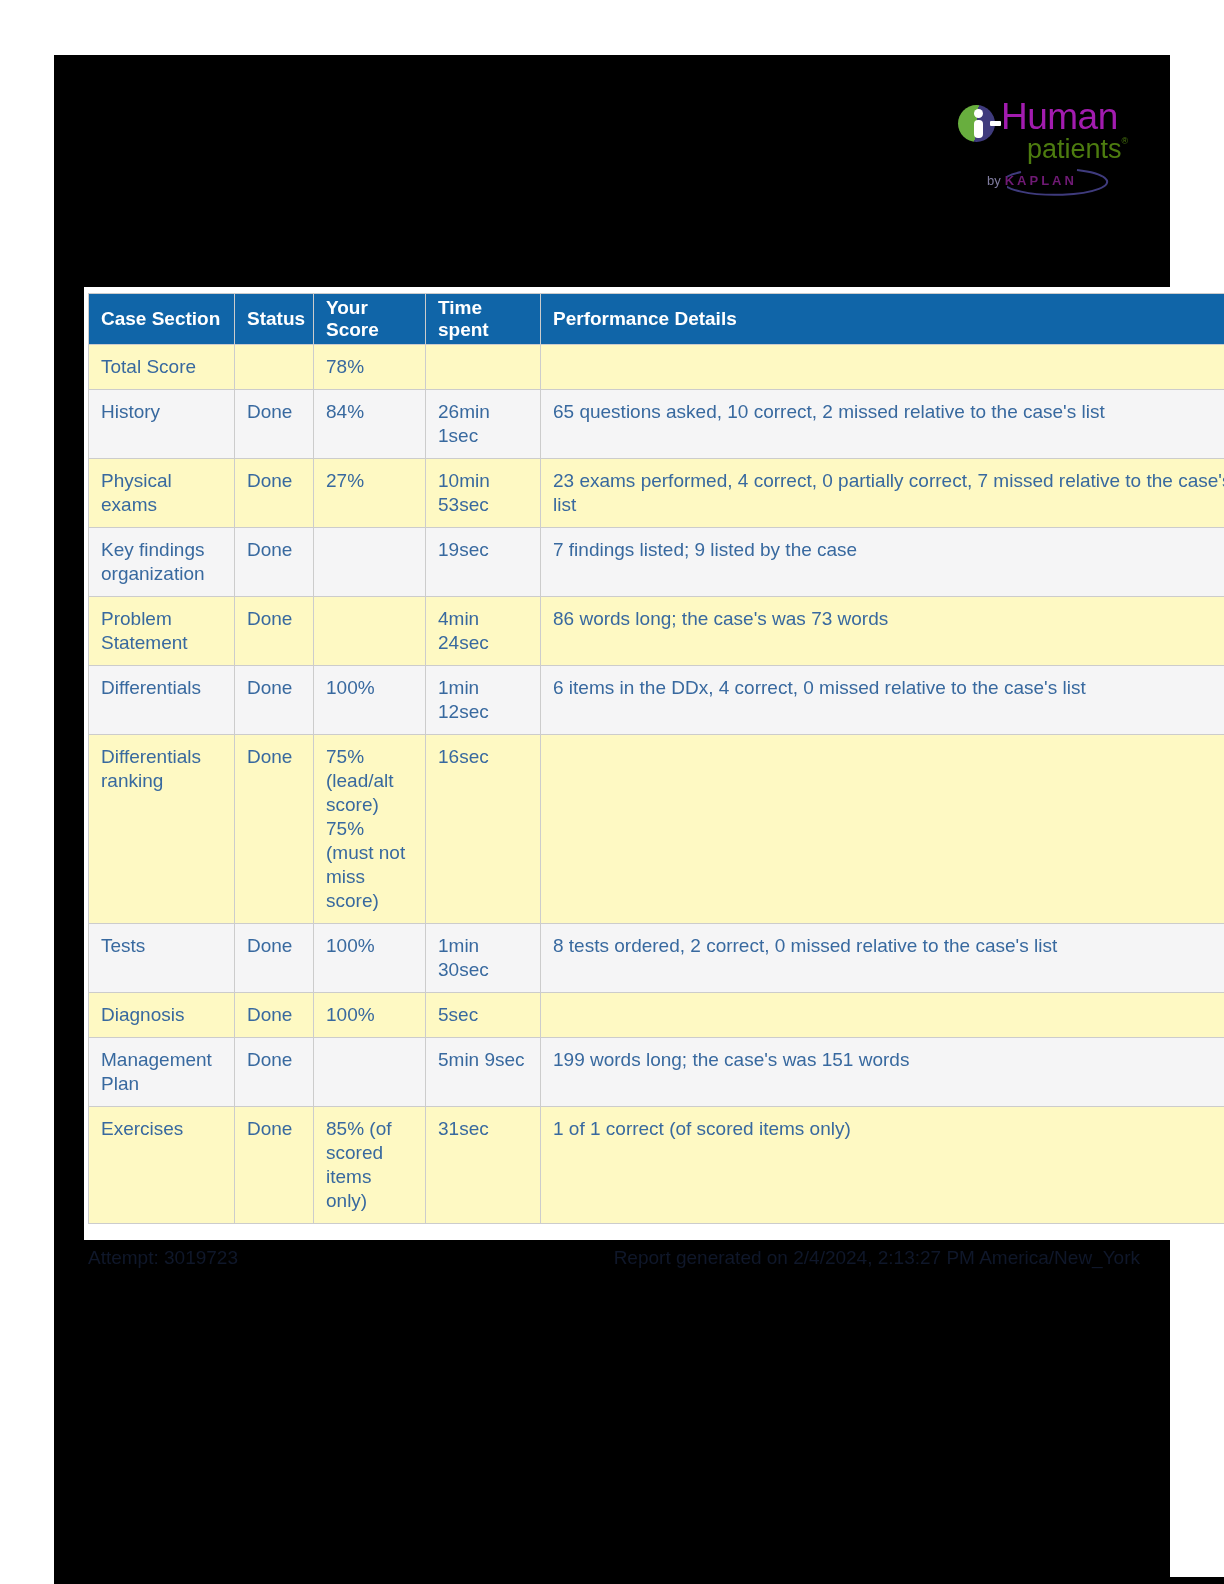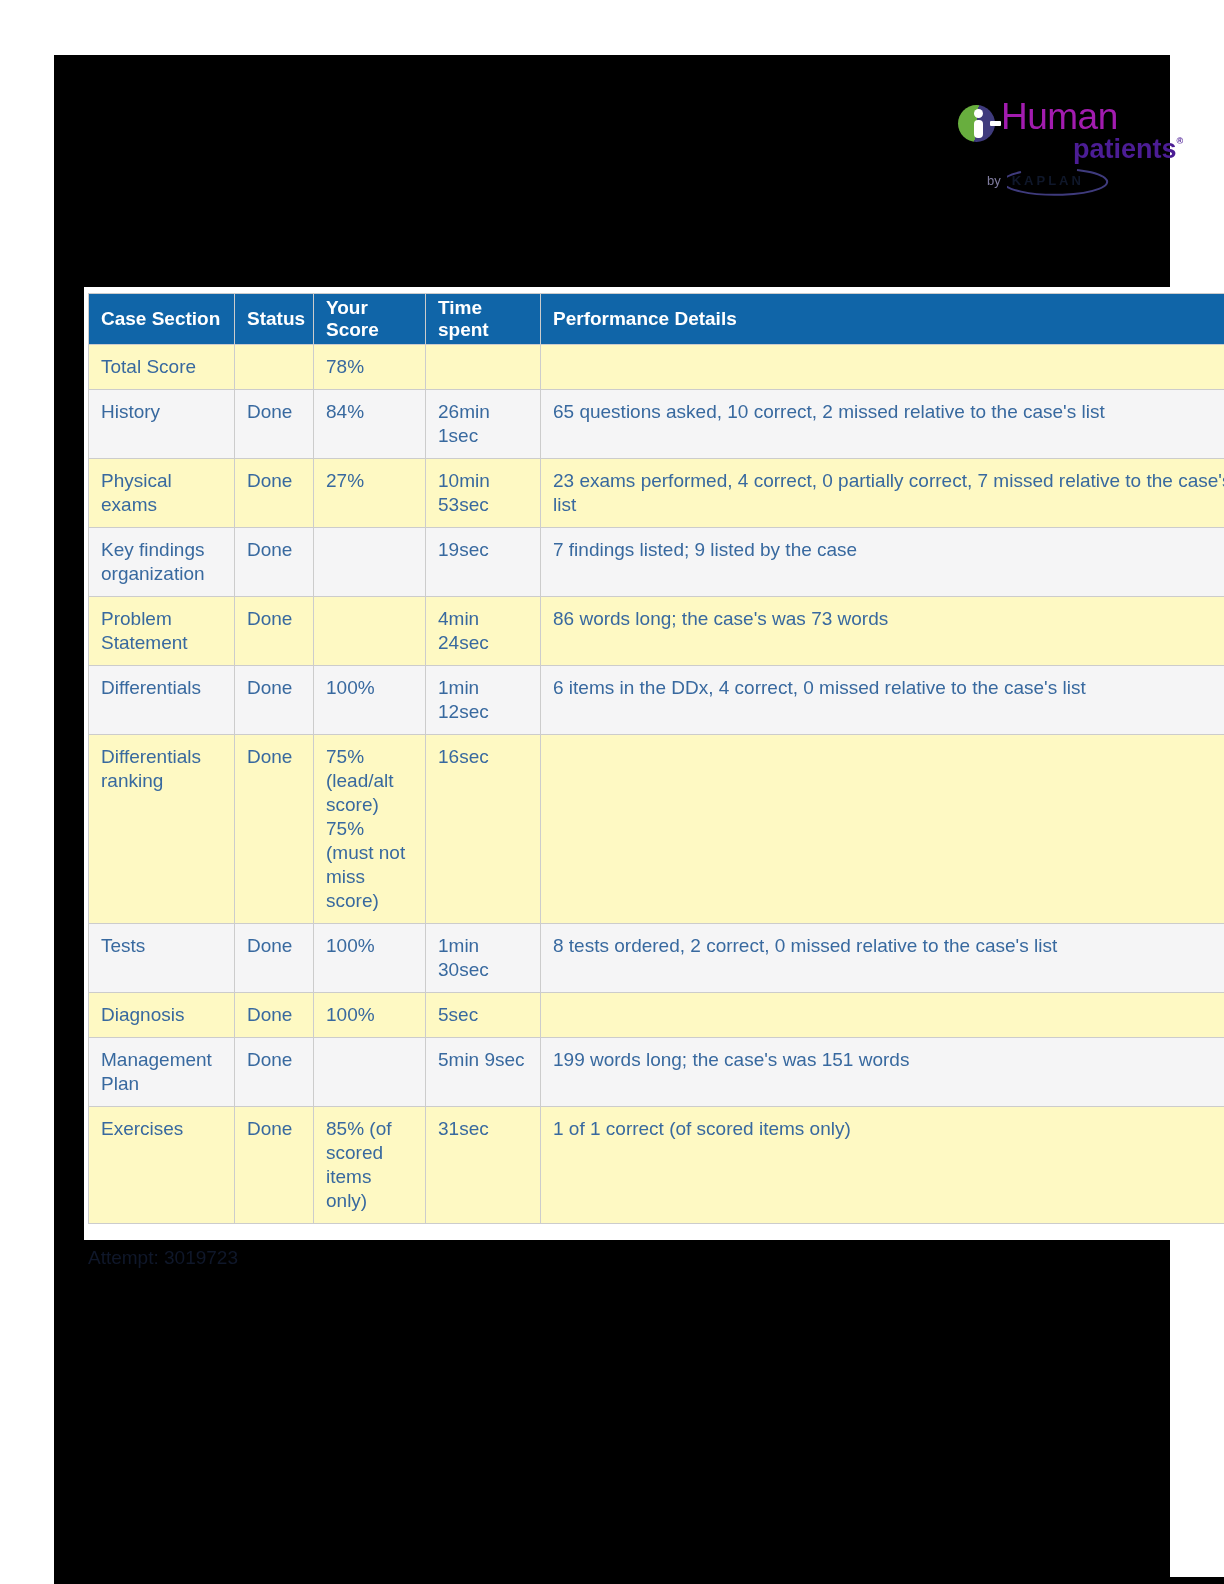--- a/index.html
+++ b/index.html
@@ -33,29 +33,29 @@
   }
   .logo-hyphen{
     position:absolute;left:50px;top:25px;width:11px;height:5px;background:#ffffff;border-radius:1px;
   }
   .logo-human{
     position:absolute;left:61px;top:0px;
     font-size:37px;font-weight:500;letter-spacing:-0.5px;color:#a21caf;
   }
   .logo-patients{
     position:absolute;left:87px;top:38px;
-    font-size:27px;font-weight:700;color:#4c1d95;margin-left:46px;
+    font-size:27px;font-weight:400;color:#4d7c0f;
   }
   .logo-reg{font-size:9px;vertical-align:14px;}
   .logo-byline{
     position:absolute;left:47px;top:77px;width:150px;height:26px;
     font-size:13px;color:#817da0;
   }
   .logo-kaplan{
-    font-size:13px;font-weight:bold;letter-spacing:3px;color:#0f172a;margin-left:11px;
+    font-size:13px;font-weight:bold;letter-spacing:3px;color:#701a75;margin-left:4px;
   }
   .kaplan-swoosh{position:absolute;left:20px;top:-6px;pointer-events:none;}
 
   
   .table-wrap{
     position:absolute;left:84px;top:287px;width:1176px;
     background:#ffffff;padding:6px 4px 16px 4px;box-sizing:border-box;
   }
   table{border-collapse:collapse;width:100%;table-layout:fixed;}
   th{
@@ -195,13 +195,14 @@
     <td>85% (of scored items only)</td>
     <td>31sec</td>
     <td>1 of 1 correct (of scored items only)</td>
   </tr>
       </tbody>
   </table>
 </div>
 
 <div class="footer">
   <span>Attempt: 3019723</span>
+  <span>Report generated on 2/4/2024, 2:13:27 PM America/New_York</span>
 </div>
 
 </body></html>

